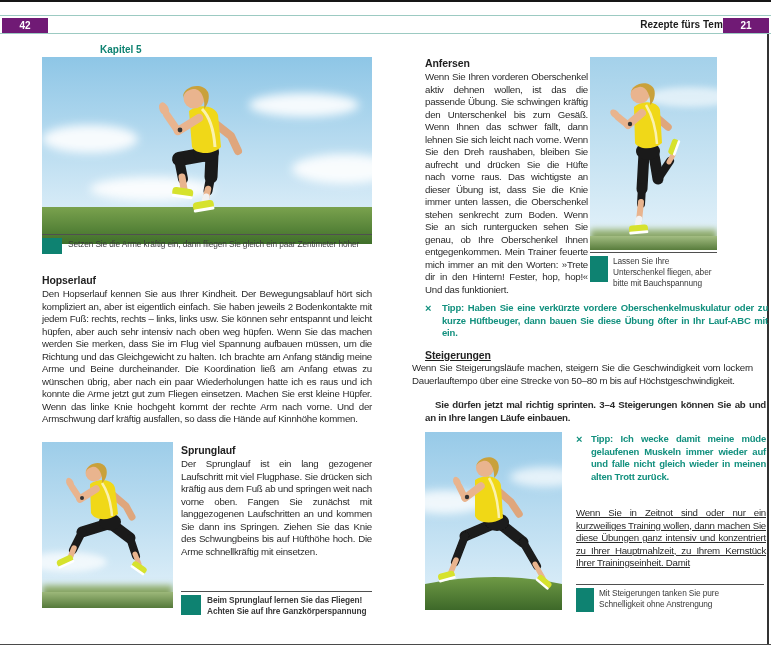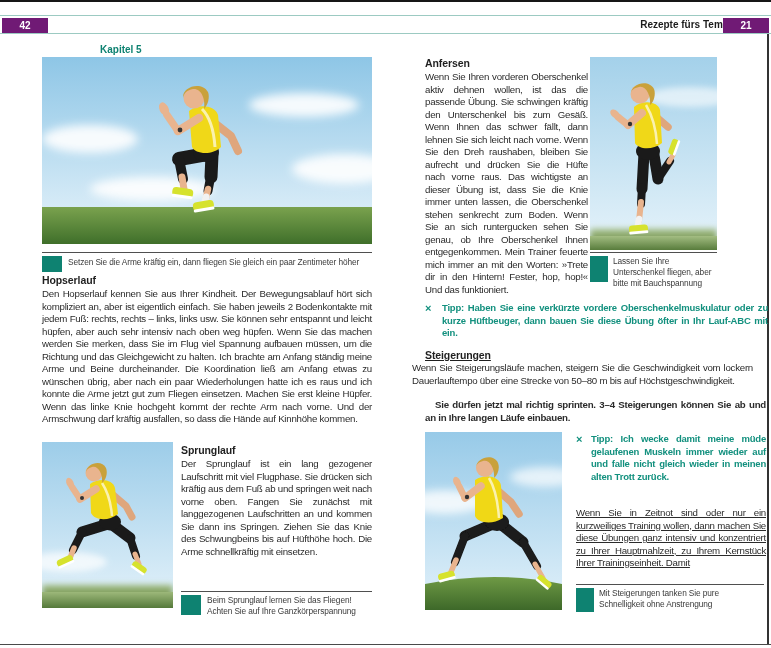--- a/index.html
+++ b/index.html
@@ -99,21 +99,21 @@
       <path d="M157,61 L136,74" stroke="#e9b48e" stroke-width="8.5" stroke-linecap="round"></path>
       <path d="M136,74 L125,58" stroke="#e9b48e" stroke-width="7.5" stroke-linecap="round"></path>
       <ellipse cx="122" cy="52" rx="4.5" ry="7" fill="#e9b48e" transform="rotate(-25 122 52)"></ellipse>
       <circle cx="138" cy="73" r="2.4" fill="#333333"></circle>
       <circle cx="152" cy="41" r="10.5" fill="#e9b48e"></circle>
       <path d="M141,41 C140,29 160,24 166,35 C168,40 166,48 162,52 C164,42 159,31 151,32 C145,33 142,36 141,41 Z" fill="#c9a13b"></path>
     </g>
   </svg>
 </div>
 
-<div class="abs caption-box" style="left:42px;top:252px;width:330px;height:24px;">
+<div class="abs caption-box" style="left:42px;top:234px;width:330px;height:24px;">
   <div class="caption-marker" style="top:3px;width:20px;height:16px;"></div>
   <div class="caption-text" style="margin-left:26px;padding-top:4px;">Setzen Sie die Arme kräftig ein, dann fliegen Sie gleich ein paar Zentimeter höher</div>
 </div>
 
 <div class="abs heading" style="left:42px;top:274px;">Hopserlauf</div>
 <div class="abs body-text" style="left:42px;top:288px;width:330px;">Den Hopserlauf kennen Sie aus Ihrer Kindheit. Der Bewegungsablauf hört sich kompliziert an, aber ist eigentlich einfach. Sie haben jeweils 2 Bodenkontakte mit jedem Fuß: rechts, rechts – links, links usw. Sie können sehr entspannt und leicht hüpfen, aber auch sehr intensiv nach oben weg hüpfen. Wenn Sie das machen werden Sie merken, dass Sie im Flug viel Spannung aufbauen müssen, um die Richtung und das Gleichgewicht zu halten. Ich brachte am Anfang ständig meine Arme und Beine durcheinander. Die Koordination ließ am Anfang etwas zu wünschen übrig, aber nach ein paar Wiederholungen hatte ich es raus und ich konnte die Arme jetzt gut zum Fliegen einsetzen. Machen Sie erst kleine Hüpfer. Wenn das linke Knie hochgeht kommt der rechte Arm nach vorne. Und der Armschwung darf kräftig ausfallen, so dass die Hände auf Kinnhöhe kommen.</div>
 
 <div class="abs photo" style="left:42px;top:442px;width:131px;height:166px;">
   <svg width="131" height="166" viewBox="0 0 131 166">
     <defs>
@@ -160,21 +160,21 @@
       <path d="M44,31 C44,21 60,17 64,26 C66,31 64,38 60,41 C61,32 56,23 50,25 C46,26 44,28 44,31 Z" fill="#c9a13b"></path>
     </g>
   </svg>
 </div>
 
 <div class="abs heading" style="left:181px;top:444px;">Sprunglauf</div>
 <div class="abs body-text" style="left:181px;top:458px;width:191px;">Der Sprunglauf ist ein lang gezogener Laufschritt mit viel Flugphase. Sie drücken sich kräftig aus dem Fuß ab und springen weit nach vorne oben. Fangen Sie zunächst mit langgezogenen Laufschritten an und kommen Sie dann ins Springen. Ziehen Sie das Knie des Schwungbeins bis auf Hüfthöhe hoch. Die Arme schnellkräftig mit einsetzen.</div>
 
 <div class="abs caption-box" style="left:181px;top:591px;width:191px;height:30px;">
   <div class="caption-marker" style="top:3px;width:20px;height:20px;"></div>
-  <div class="caption-text" style="margin-left:26px;padding-top:3px;width:160px;">Beim Sprunglauf lernen Sie das Fliegen! Achten Sie auf Ihre Ganzkörperspannung</div>
+  <div class="caption-text" style="margin-left:26px;padding-top:3px;width:160px;font-weight:bold;">Beim Sprunglauf lernen Sie das Fliegen! Achten Sie auf Ihre Ganzkörperspannung</div>
 </div>
 
 <div class="abs heading" style="left:425px;top:57px;">Anfersen</div>
 <div class="abs body-text" style="left:425px;top:71px;width:163px;">Wenn Sie Ihren vorderen Oberschenkel aktiv dehnen wollen, ist das die passende Übung. Sie schwingen kräftig den Unterschenkel bis zum Gesäß. Wenn Ihnen das schwer fällt, dann lehnen Sie sich leicht nach vorne. Wenn Sie den Dreh raushaben, bleiben Sie aufrecht und drücken Sie die Hüfte nach vorne raus. Das wichtigste an dieser Übung ist, dass Sie die Knie immer unten lassen, die Oberschenkel stehen senkrecht zum Boden. Wenn Sie an sich runtergucken sehen Sie genau, ob Ihre Oberschenkel Ihnen entgegenkommen. Mein Trainer feuerte mich immer an mit den Worten: »Trete dir in den Hintern! Fester, hop, hop!« Und das funktioniert.</div>
 
 <div class="abs photo" style="left:590px;top:57px;width:127px;height:193px;">
   <svg width="127" height="193" viewBox="0 0 127 193">
     <defs>
       <linearGradient id="sky3" x1="0" y1="0" x2="0" y2="1">
         <stop offset="0" stop-color="#a4d1ea"></stop>

